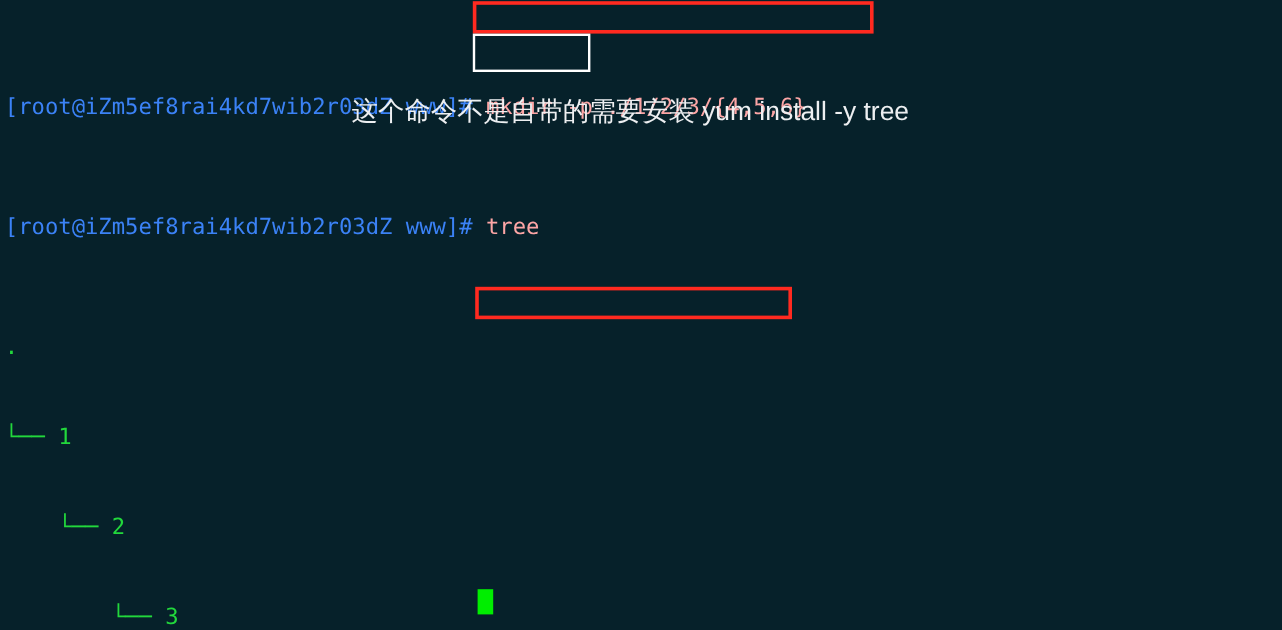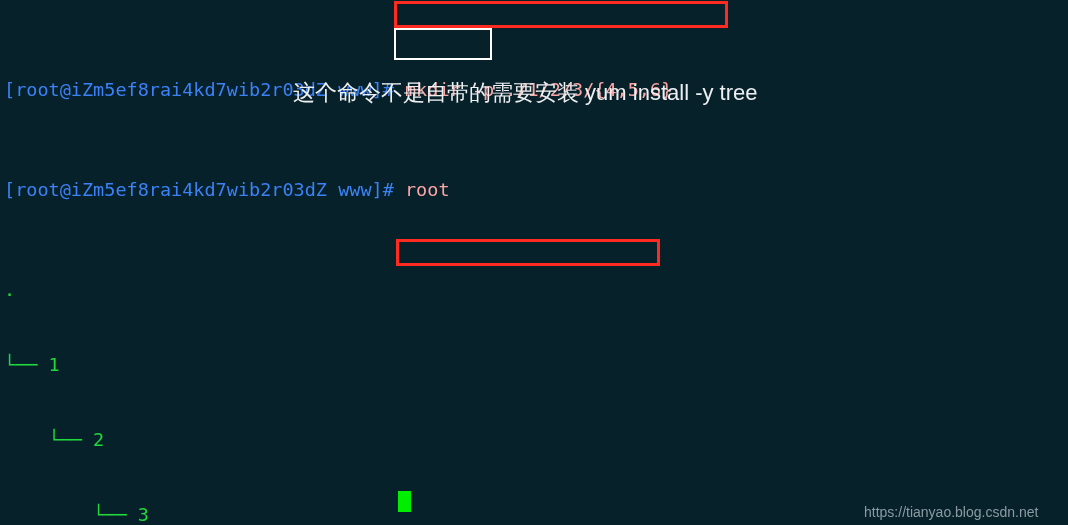--- a/index.html
+++ b/index.html
@@ -70,21 +70,21 @@
 </style>
 </head>
 <body>
 
 <div id="terminal">
 
   <div class="screen">
 
     <div class="line"><span class="prompt">[root@iZm5ef8rai4kd7wib2r03dZ www]# </span><span class="cmd">mkdir -p ./1/2/3/{4,5,6}</span></div>
 
-    <div class="line"><span class="prompt">[root@iZm5ef8rai4kd7wib2r03dZ www]# </span><span class="cmd">root</span></div>
+    <div class="line"><span class="prompt">[root@iZm5ef8rai4kd7wib2r03dZ www]# </span><span class="cmd">tree</span></div>
 
     <div class="line tree-line">.</div>
     <div class="line tree-line">└── 1</div>
     <div class="line tree-line">    └── 2</div>
     <div class="line tree-line">        └── 3</div>
     
     
     
     
     
@@ -109,15 +109,14 @@
   <div class="cursor" style="left:398px; top:491px;"></div>
 
   <div class="outline-red" style="left:394px; top:1px; width:334px; height:27px;"></div>
 
   <div class="outline-white" style="left:394px; top:28px; width:98px; height:32px;"></div>
 
   <div class="outline-red" style="left:396px; top:239px; width:264px; height:27px;"></div>
 
   <div class="annotation" style="left:293px; top:80px;">这个命令不是自带的需要安装 yum install -y tree</div>
 
-  <div class="watermark" style="left:864px; top:500px;">https://tianyao.blog.csdn.net</div>
 
 </div>
 
 </body></html>

